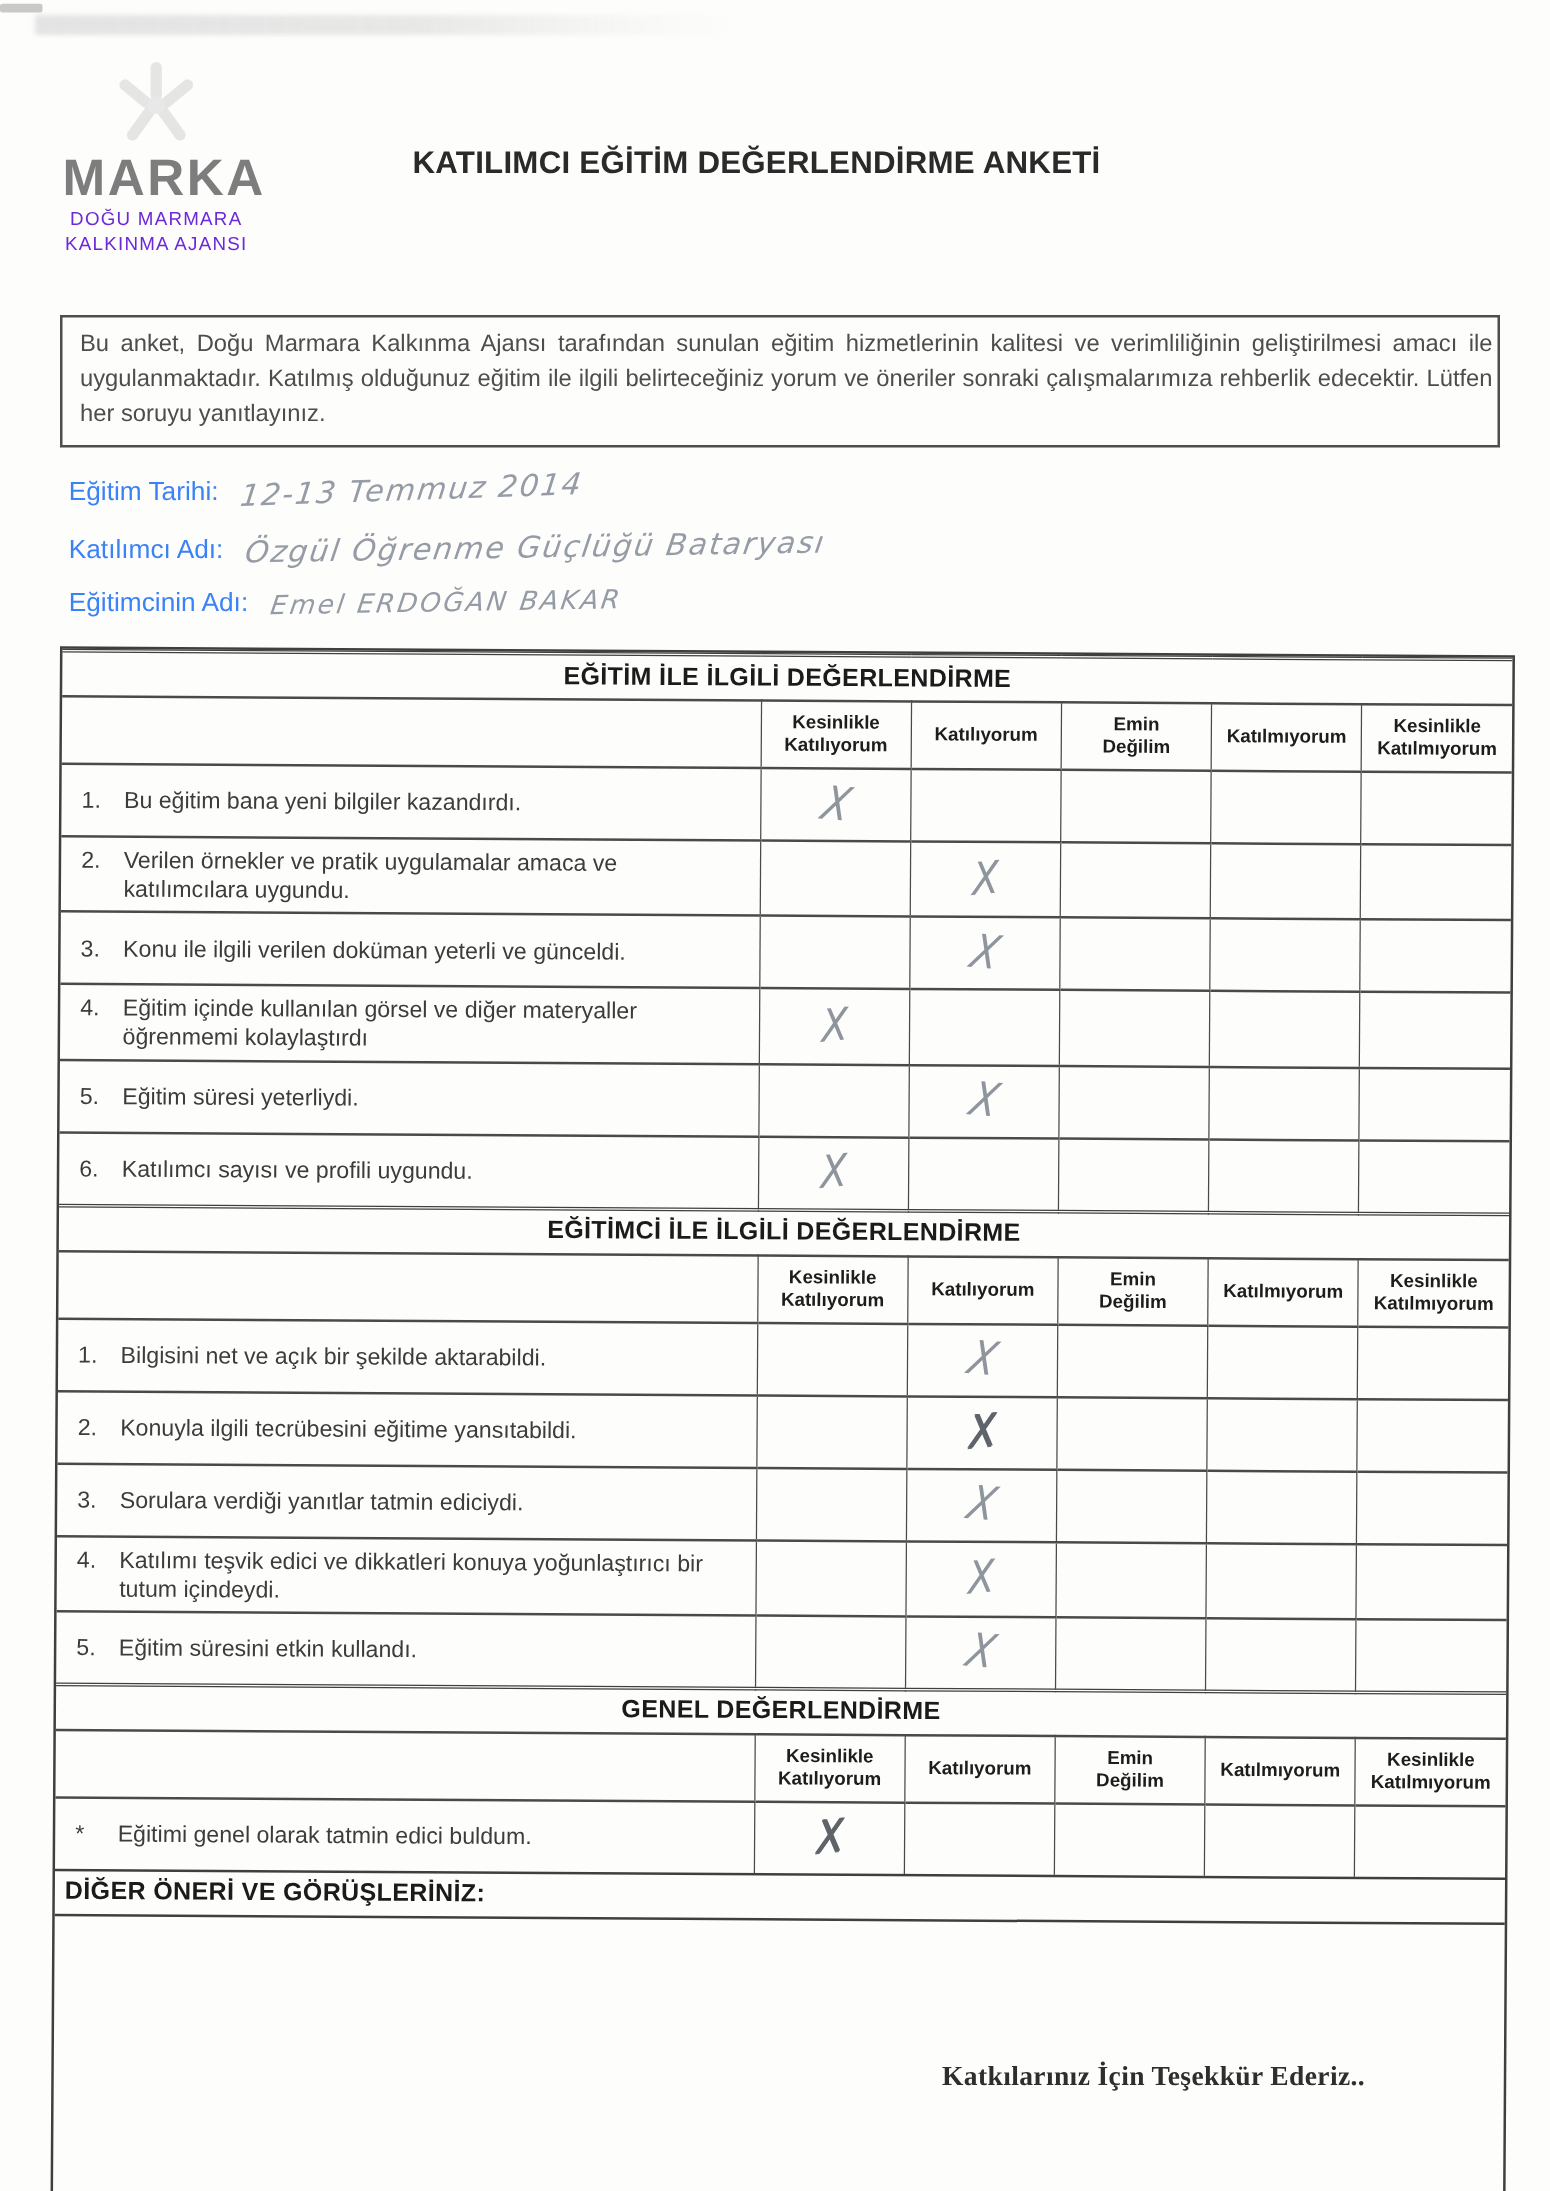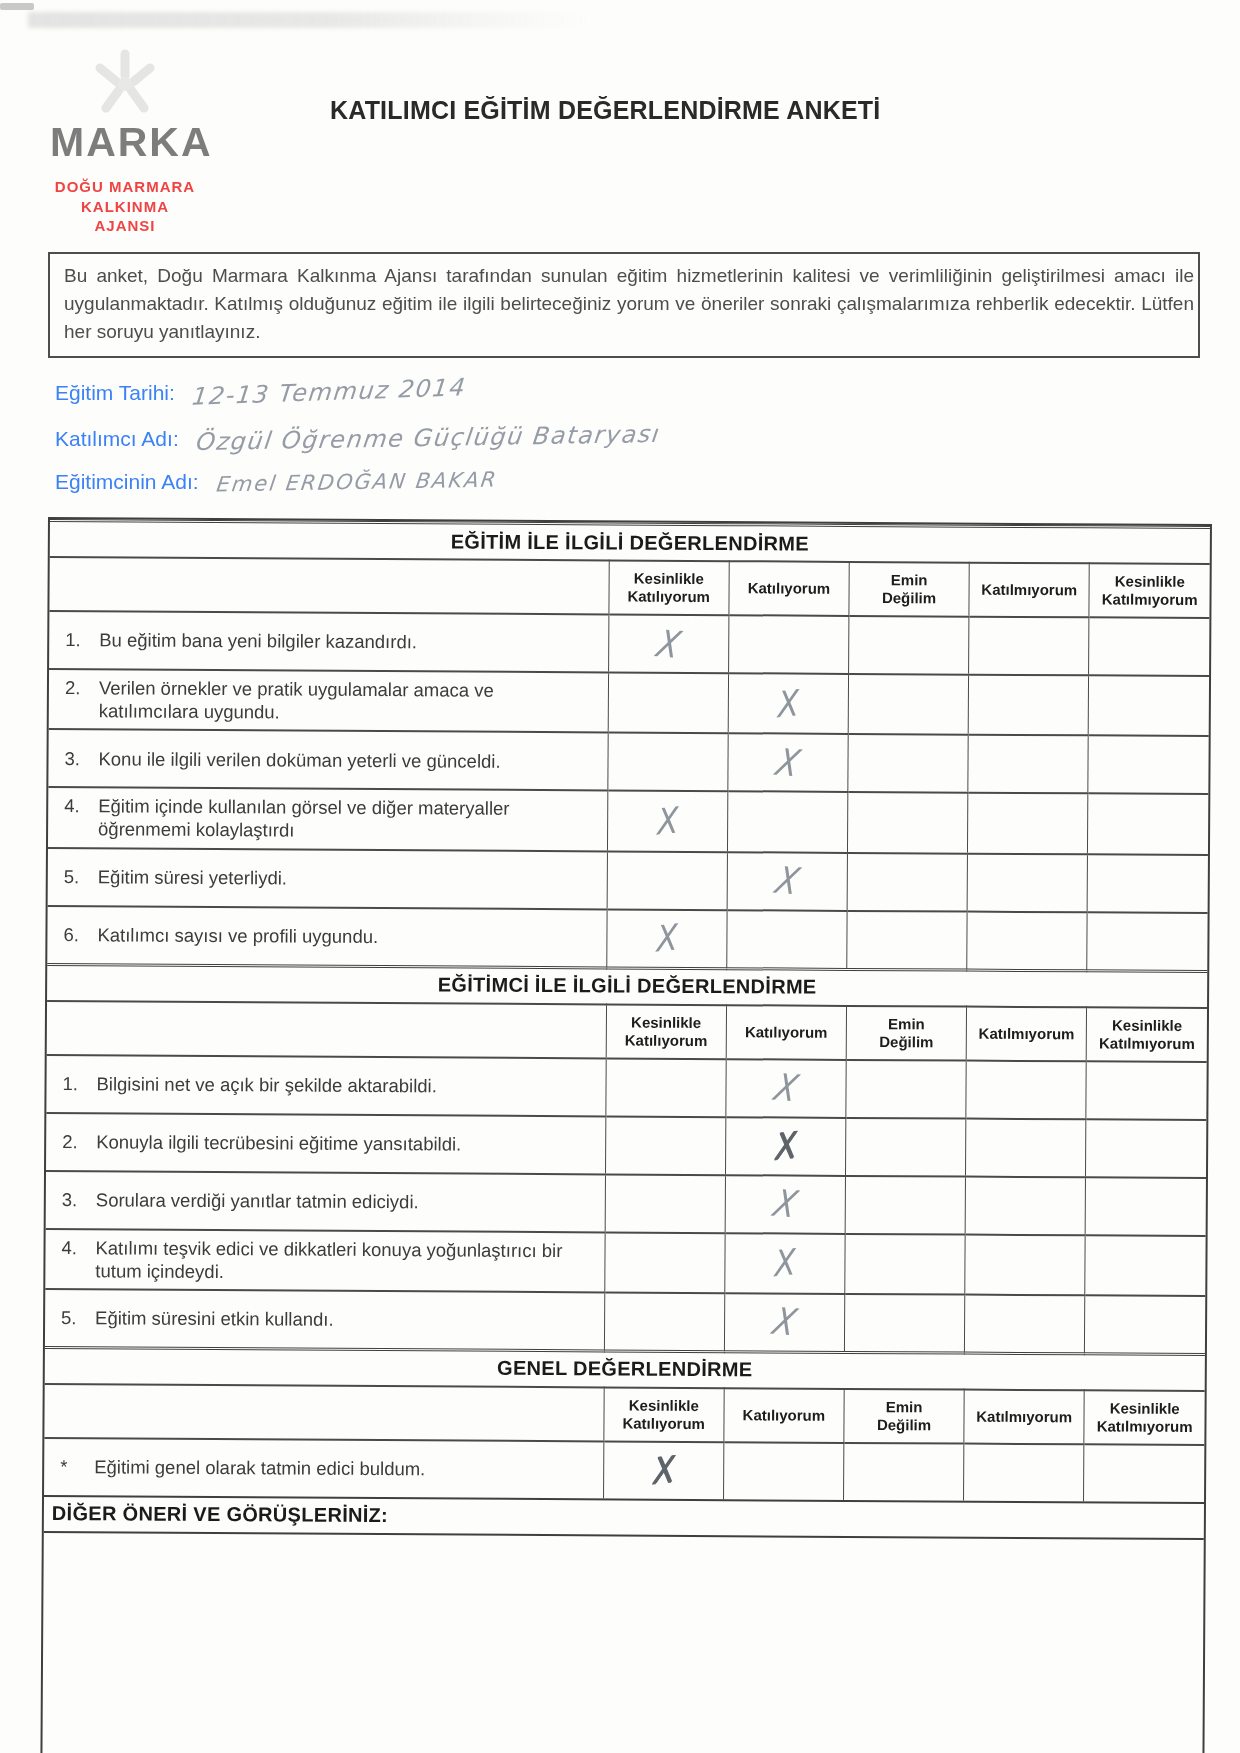--- a/index.html
+++ b/index.html
@@ -11,23 +11,23 @@
   }
   
   .corner-mark{position:absolute;left:0;top:3px;width:34px;height:7px;background:#8a8a8a;opacity:.45;border-radius:2px;}
   .smudge{position:absolute;left:28px;top:12px;width:560px;height:16px;
     background:linear-gradient(90deg,rgba(170,170,170,.30),rgba(160,160,160,.22) 55%,rgba(180,180,180,.10) 80%,transparent);
     filter:blur(2px);}
   
   .logo{position:absolute;left:50px;top:46px;width:150px;text-align:center;}
   .logo-star{opacity:.28;display:block;margin:0 auto 2px auto;}
   .logo-brand{font-size:41px;font-weight:bold;letter-spacing:2px;color:#7d7d7d;line-height:1;}
-  .logo-sub{font-size:15px;font-weight:bold;color:#ef4444;letter-spacing:1px;line-height:1.3;margin-top:14px;}
-  
-  .doc-title{position:absolute;left:330px;top:96px;font-size:25px;font-weight:bold;color:#2a2a2a;letter-spacing:.2px;}
+  .logo-sub{font-size:15px;font-weight:normal;color:#6d28d9;letter-spacing:1px;line-height:1.3;margin-top:3px;}
+  
+  .doc-title{position:absolute;left:330px;top:116px;font-size:25px;font-weight:bold;color:#2a2a2a;letter-spacing:.2px;}
   
   .intro-box{position:absolute;left:48px;top:252px;width:1130px;border:2px solid #4e4e4e;
     padding:8px 4px 10px 14px;font-size:19px;line-height:28px;color:#4d4d4d;text-align:justify;}
   
   .field{position:absolute;left:55px;white-space:nowrap;}
   .field-label{font-size:21px;font-weight:normal;color:#3b82f6;}
   .hand{font-family:"DejaVu Sans",sans-serif;font-style:italic;color:#959ca6;font-size:24px;
     letter-spacing:1.5px;display:inline-block;transform:skewX(-9deg) rotate(-1deg);margin-left:14px;}
   .hand.small-caps{font-size:21px;letter-spacing:2px;}
   .instruction{position:absolute;left:688px;top:477px;font-family:"Liberation Serif","DejaVu Serif",serif;
@@ -255,14 +255,15 @@
             <td class="a-cell"></td>
             <td class="a-cell"></td>
             <td class="a-cell"></td>
           </tr>
         </tbody>
     </table>
     <div class="comments-label">DİĞER ÖNERİ VE GÖRÜŞLERİNİZ:</div>
     <div class="comments-box"></div>
   </div>
 
+  <div class="footer-thanks">Katkılarınız İçin Teşekkür Ederiz..</div>
 
 </div>
 
 </body></html>

